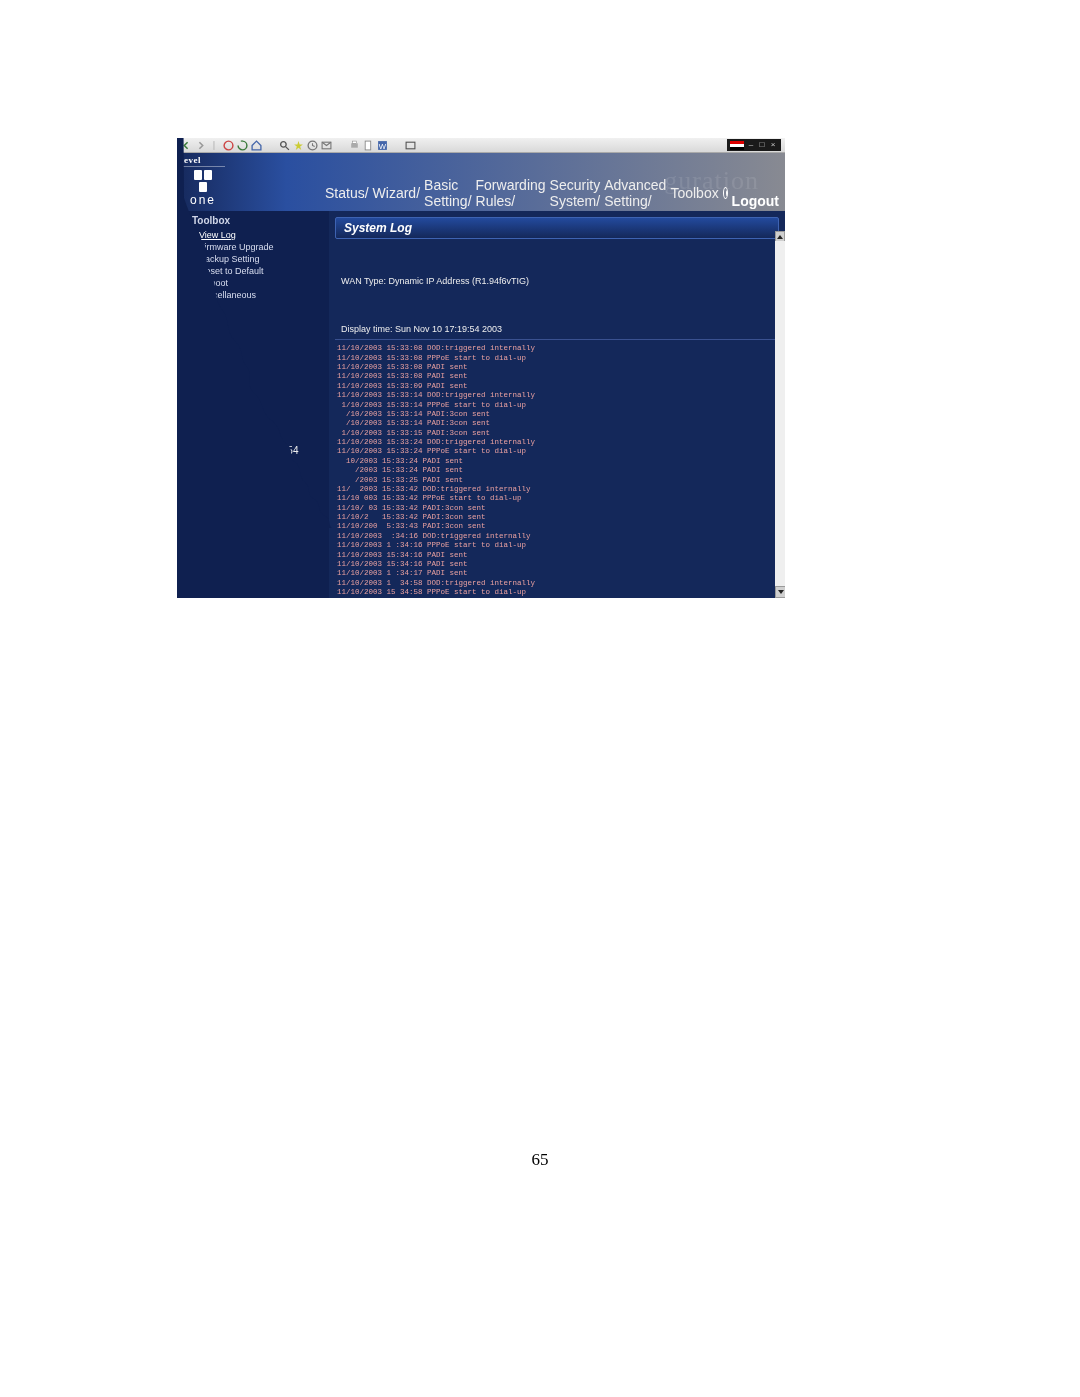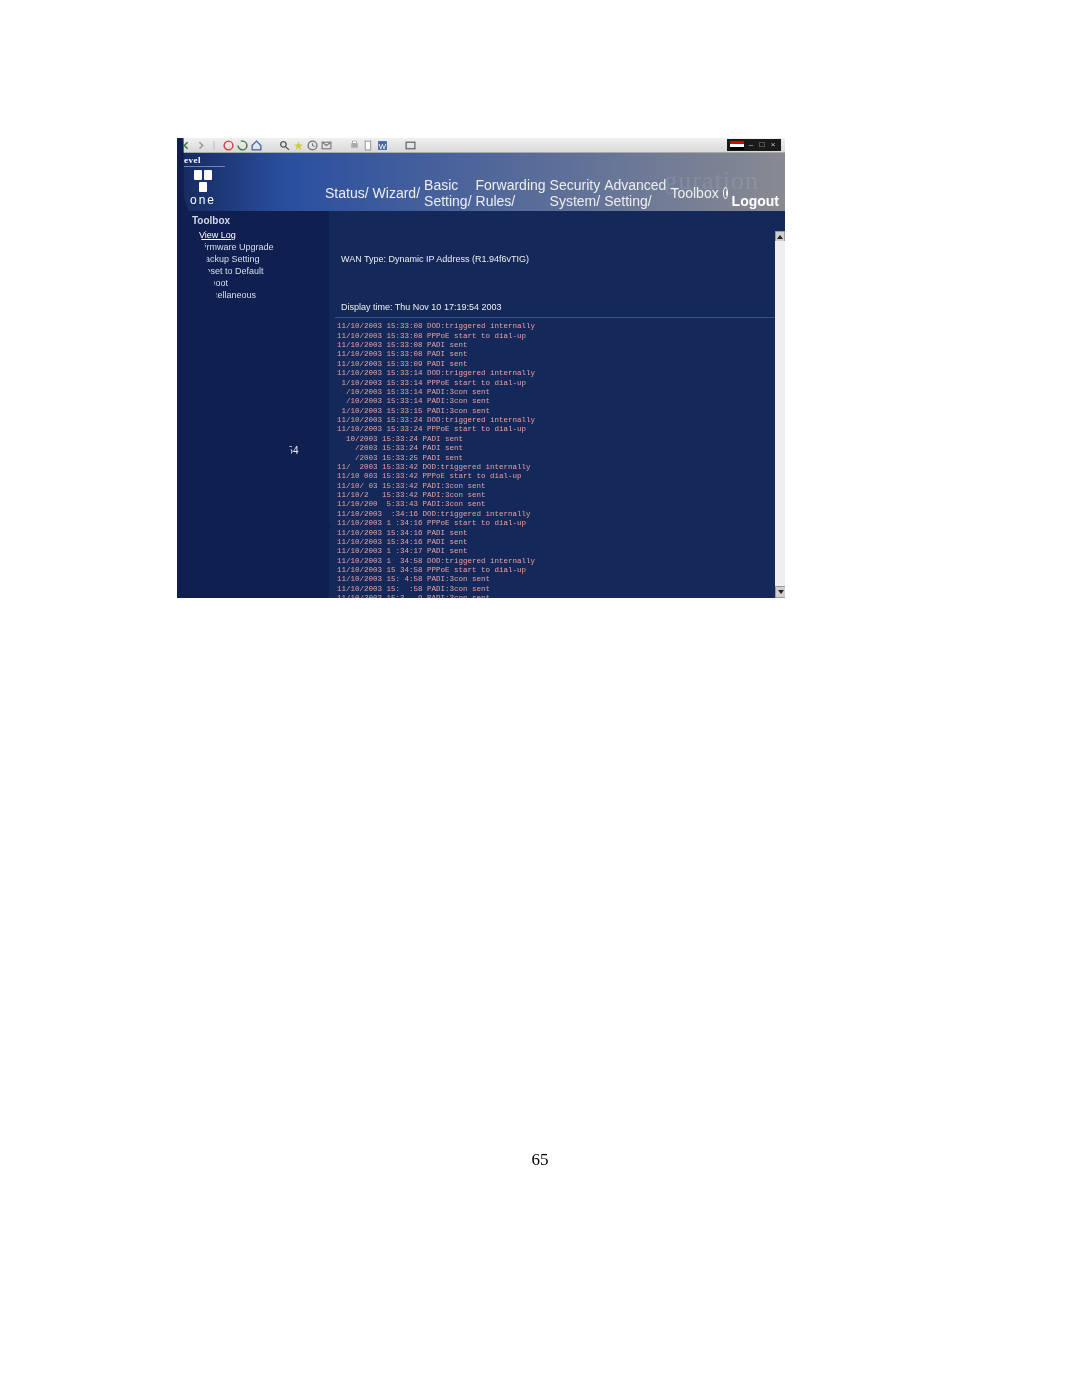--- a/index.html
+++ b/index.html
@@ -467,22 +467,23 @@
           <span class="lbl">Miscellaneous</span>
         </div>
 
         <div class="current-time-block">
           <div class="current-time-label">Current Time</div>
           <div class="current-time-value">11/10/2003 17:19:54</div>
         </div>
       </div>
 
       <div class="content">
+        <div class="syslog-hdr">System Log</div>
         <div class="info-line">WAN Type: Dynamic IP Address (R1.94f6vTIG)</div>
-        <div class="info-line">Display time: Thu Nov 10 17:19:54 2003</div>
+        <div class="info-line">Display time: Sun Nov 10 17:19:54 2003</div>
         <hr class="info-hr">
         <div class="log-area">
           <div class="log-lines" id="log-lines">11/10/2003 15:33:08 DOD:triggered internally
 11/10/2003 15:33:08 PPPoE start to dial-up
 11/10/2003 15:33:08 PADI sent
 11/10/2003 15:33:08 PADI sent
 11/10/2003 15:33:09 PADI sent
 11/10/2003 15:33:14 DOD:triggered internally
  1/10/2003 15:33:14 PPPoE start to dial-up
   /10/2003 15:33:14 PADI:3con sent

